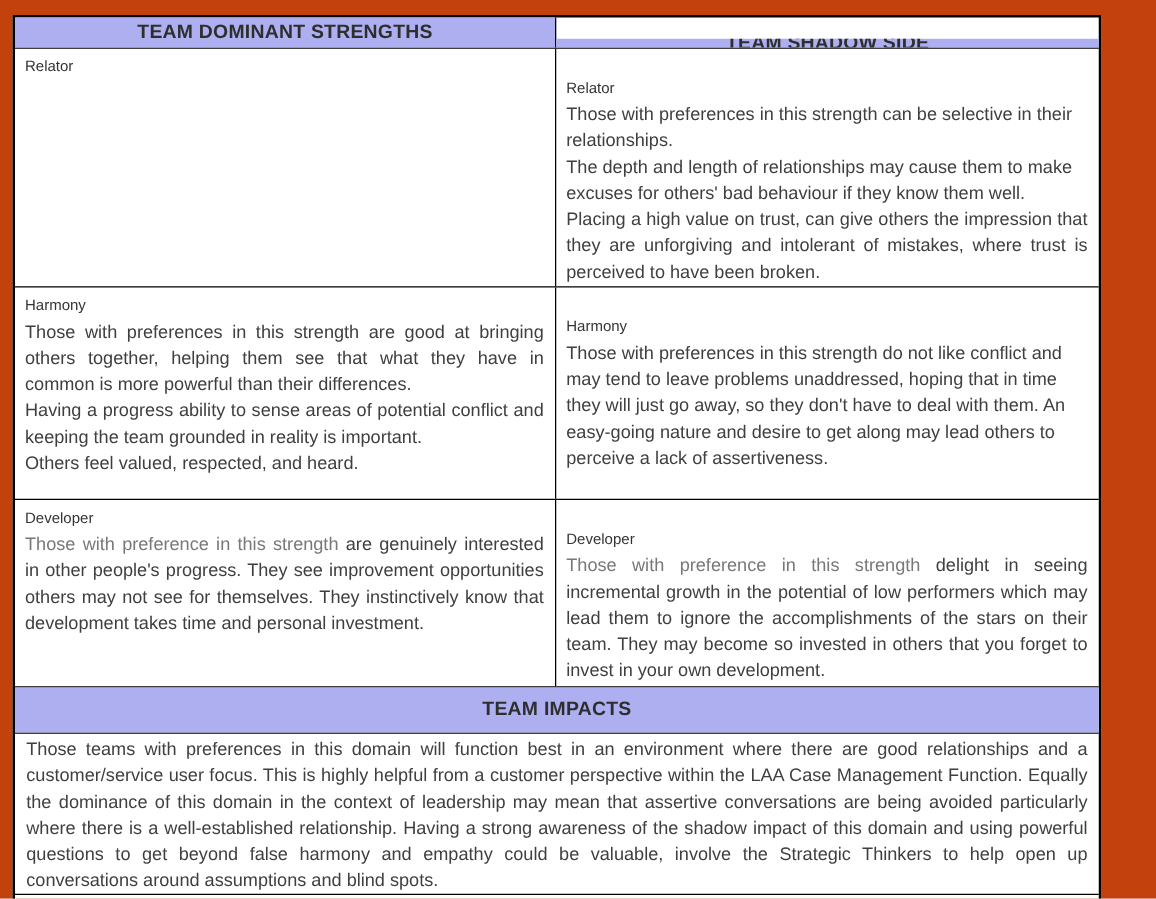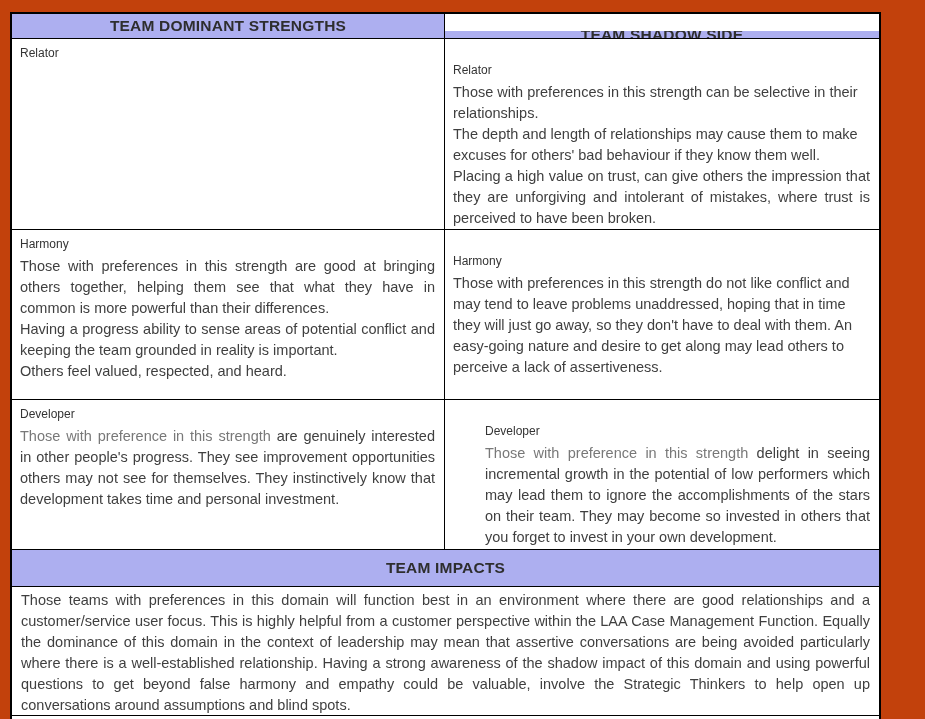--- a/index.html
+++ b/index.html
@@ -49,21 +49,21 @@
     align-items: center;
     justify-content: center;
     font-weight: bold;
     font-size: 15.5px;
     color: #2e2e2e;
     letter-spacing: 0.2px;
   }
   .r-hdr { height: 25px; }
   .r-relator { height: 191px; }
   .r-harmony { height: 170px; }
-  .r-developer { height: 150px; gap: 32px; }
+  .r-developer { height: 150px; }
   .r-impacts-hdr { height: 37px; }
   .r-impacts { height: 129px; }
   .r-empty { height: 12px; }
 
   .body-cell {
     padding: 3px 9px 0 8px;
     font-size: 14.5px;
     line-height: 21px;
     color: #3f3f3f;
   }

